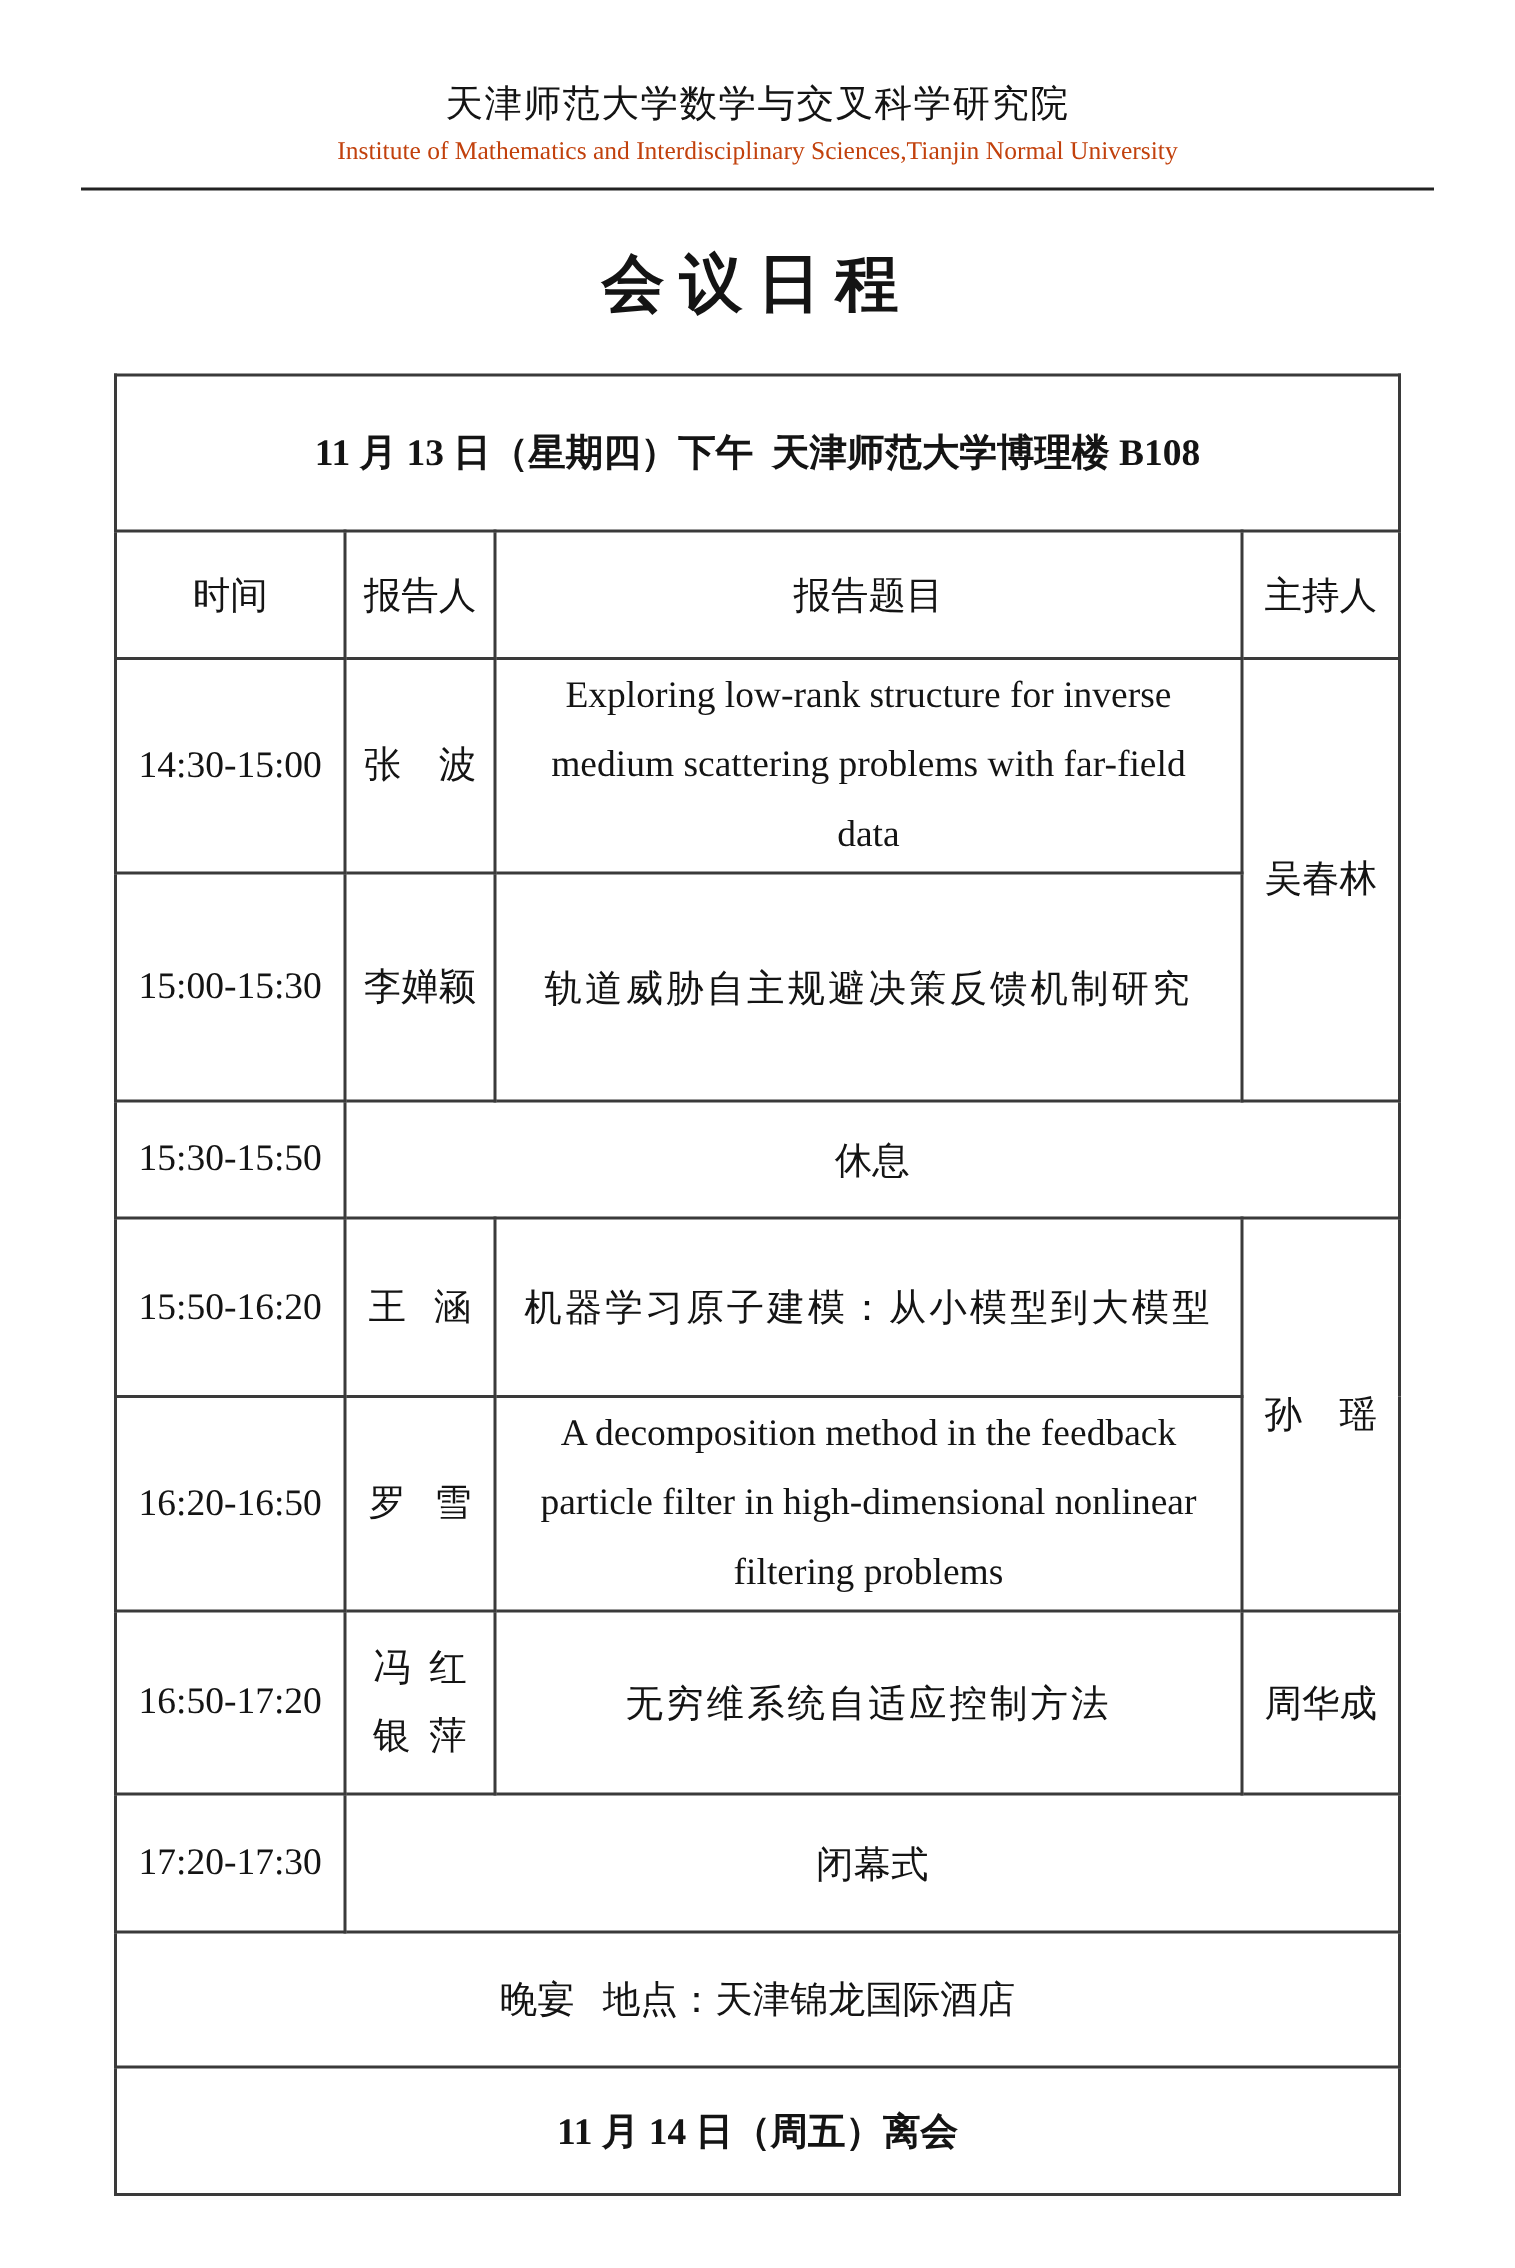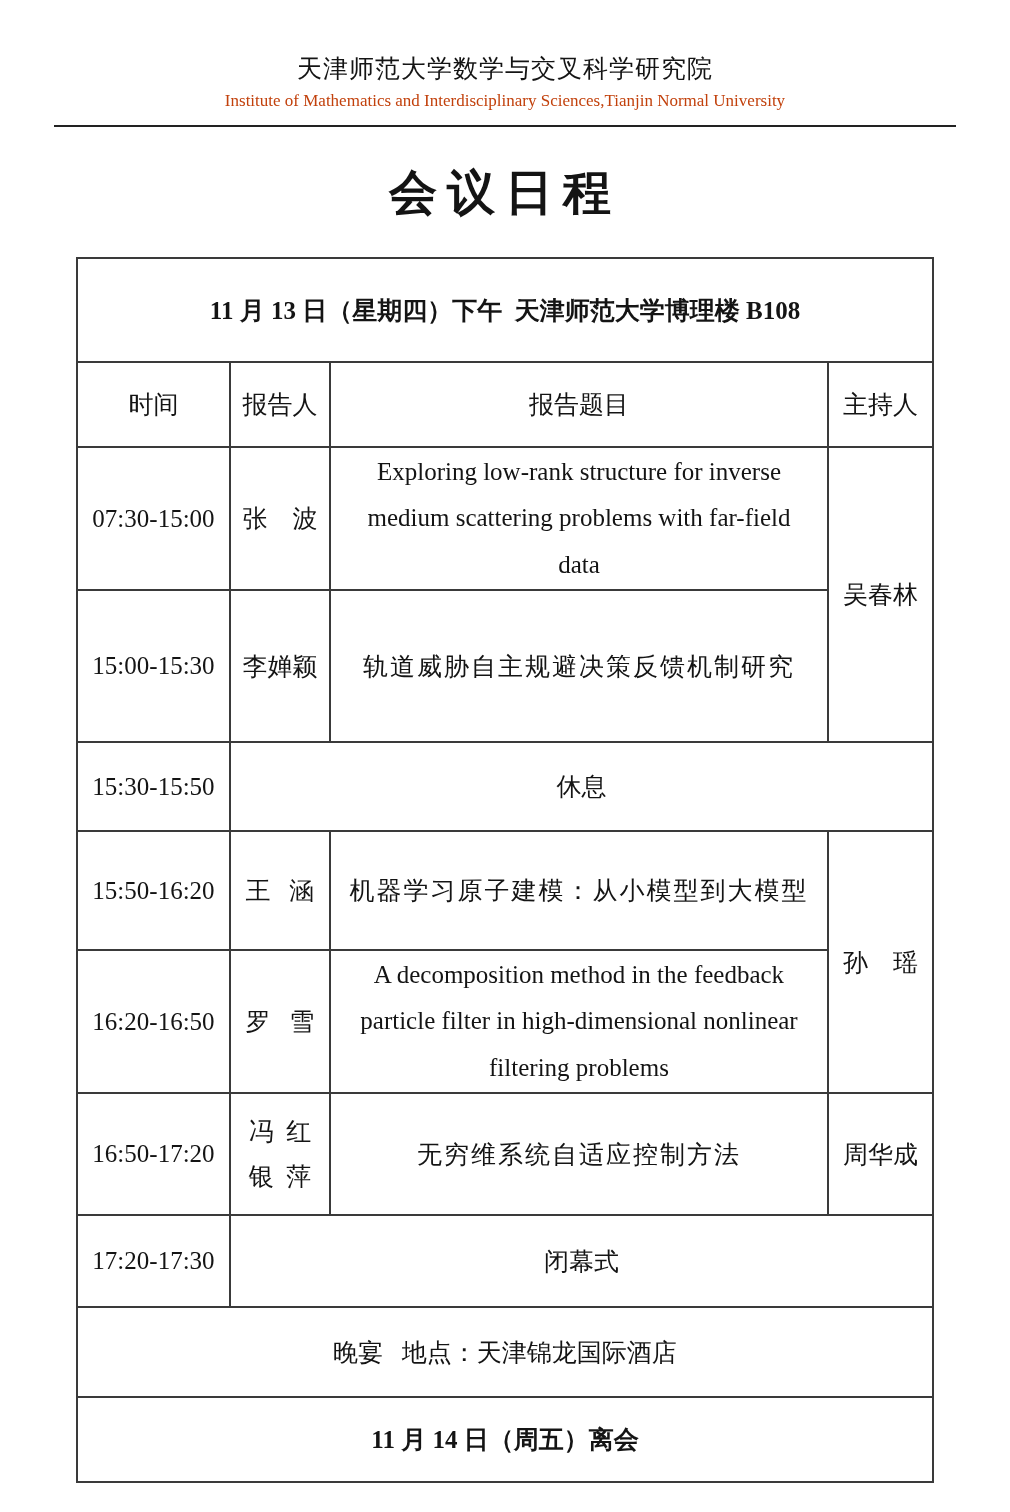--- a/index.html
+++ b/index.html
@@ -28,21 +28,21 @@
     margin-top: 6px;
     color: #c2410c;
   }
   .rule {
     border: none;
     border-top: 2px solid #222222;
     margin: 14px 10px 0;
   }
   .doc-title {
     text-align: center;
-    font-size: 48px;
+    font-size: 42px;
     font-weight: bold;
     letter-spacing: 10px;
     margin: 34px 0 0;
   }
   table.schedule {
     border-collapse: collapse;
     table-layout: fixed;
     width: 856px;
     margin: 32px auto 0;
   }
@@ -98,33 +98,33 @@
       </tr>
 
       <tr style="height:85px">
         <td>时间</td>
         <td>报告人</td>
         <td>报告题目</td>
         <td>主持人</td>
       </tr>
 
       <tr style="height:143px">
-        <td>07:30-15:00</td>
+        <td>14:30-15:00</td>
         <td class="pre">张    波</td>
         <td class="ttl en">Exploring low-rank structure for inverse medium scattering problems with far-field data</td>
         <td rowspan="2" class="pre">吴春林</td>
       </tr>
 
       <tr style="height:152px">
         <td>15:00-15:30</td>
         <td class="pre">李婵颖</td>
         <td class="ttl cn">轨道威胁自主规避决策反馈机制研究</td>
       </tr>
 
-      <tr class="bg-blue" style="height:89px">
+      <tr class="bg-blue" style="height:78px">
         <td>15:30-15:50</td>
         <td colspan="3">休息</td>
       </tr>
 
       <tr style="height:119px">
         <td>15:50-16:20</td>
         <td class="pre">王   涵</td>
         <td class="ttl cn">机器学习原子建模：从小模型到大模型</td>
         <td rowspan="2" class="pre">孙    瑶</td>
       </tr>

